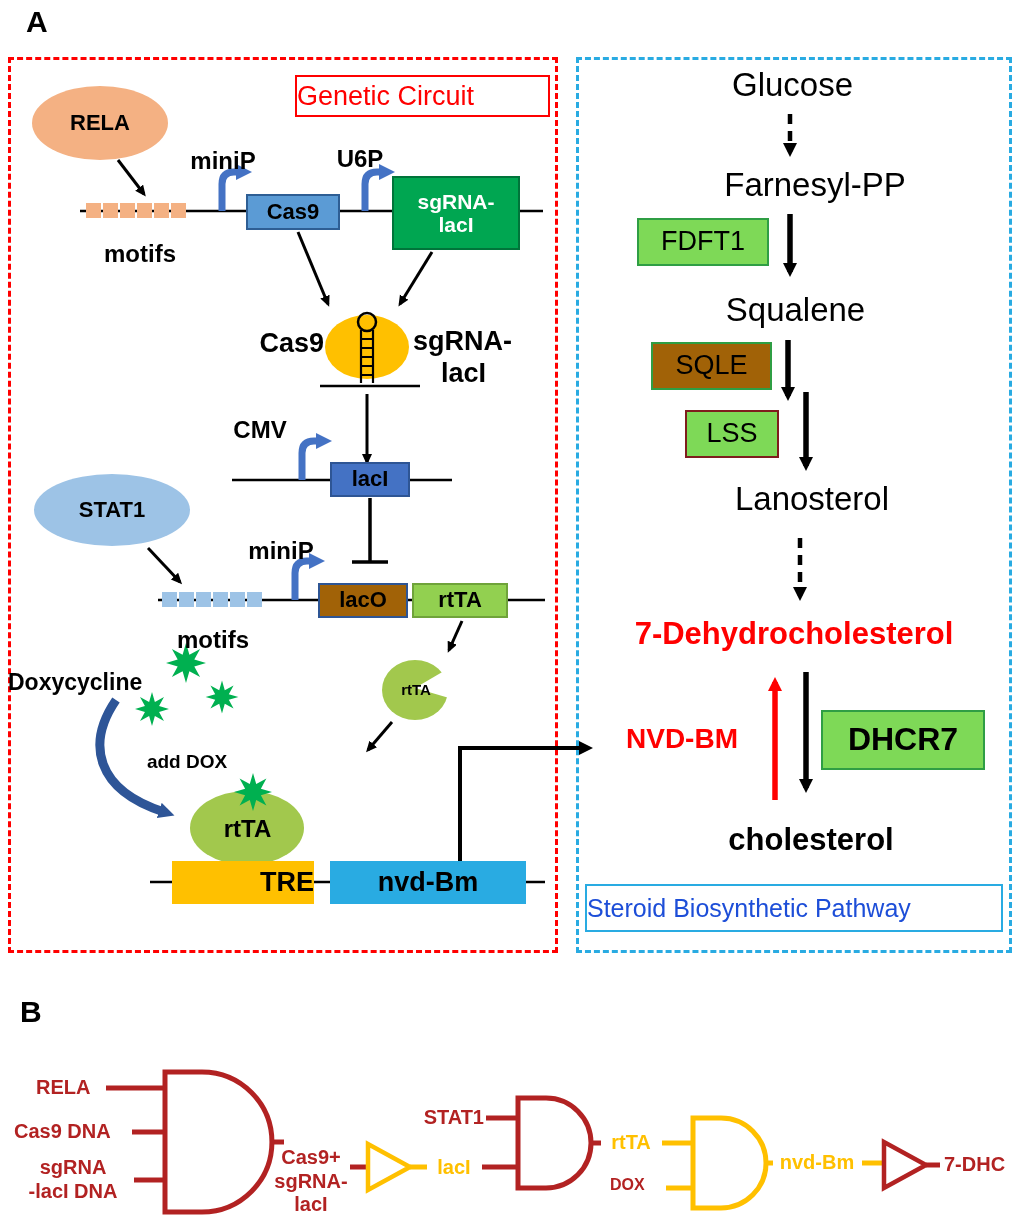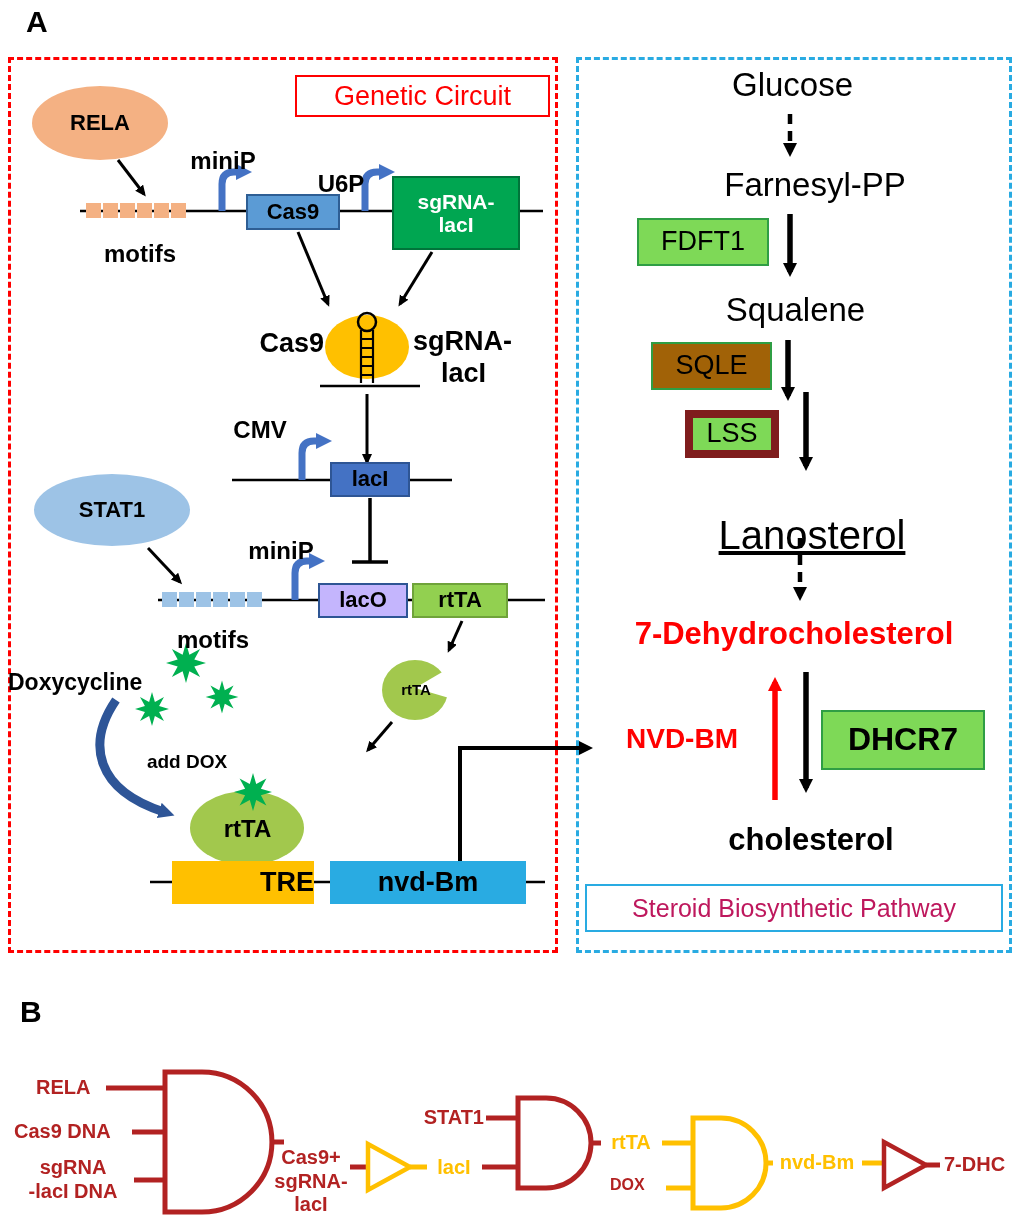--- a/index.html
+++ b/index.html
@@ -5,21 +5,21 @@
   html,body{margin:0;padding:0;background:#fff;}
   .canvas{position:relative;width:1020px;height:1230px;background:#fff;overflow:hidden;
           font-family:"Liberation Sans", sans-serif;}
   .layer{position:absolute;left:0;top:0;}
   .abs{position:absolute;box-sizing:border-box;}
   .lbl{position:absolute;font-weight:bold;color:#000;text-align:center;line-height:1.18;box-sizing:border-box;}
   .genebox{position:absolute;box-sizing:border-box;display:flex;align-items:center;justify-content:center;
            font-weight:bold;color:#000;text-align:center;line-height:1.1;}
   .dash-red{border:3px dashed #FF0000;}
   .dash-blue{border:3px dashed #29ABE2;}
-  .titlebox{position:absolute;box-sizing:border-box;display:flex;align-items:center;justify-content:center;}
+  .titlebox{position:absolute;box-sizing:border-box;display:flex;align-items:center;}
   .dr{color:#B22222;}
   .am{color:#FFC000;}
   .ellipse{position:absolute;box-sizing:border-box;border-radius:50%;display:flex;align-items:center;justify-content:center;font-weight:bold;}
 </style>
 </head>
 <body>
 
 <div class="canvas">
 
   <div class="abs dash-red" style="left:8px;top:57px;width:550px;height:896px;"></div>
@@ -169,21 +169,21 @@
   </div>
 
   <div class="ellipse" style="left:32px;top:86px;width:136px;height:74px;background:#F4B183;font-size:22px;">
     <span>RELA</span>
   </div>
   <div class="ellipse" style="left:34px;top:474px;width:156px;height:72px;background:#9DC3E6;font-size:22px;">
     <span>STAT1</span>
   </div>
 
   <div class="lbl" style="left:185px;top:147px;width:76px;font-size:24px;">miniP</div>
-  <div class="lbl" style="left:308px;top:145px;width:66px;font-size:24px;margin-top:25px;">U6P</div>
+  <div class="lbl" style="left:327px;top:145px;width:66px;font-size:24px;">U6P</div>
   <div class="lbl" style="left:90px;top:240px;width:100px;font-size:24px;">motifs</div>
 
   <div class="genebox" style="left:246px;top:194px;width:94px;height:36px;background:#5B9BD5;border:2px solid #2E5E94;font-size:22px;">
     <span>Cas9</span>
   </div>
   <div class="genebox" style="left:392px;top:176px;width:128px;height:74px;background:#00A651;border:2px solid #00743A;color:#fff;font-size:21px;">
     <div>
       <div>sgRNA-</div>
       <div>lacI</div>
     </div>
@@ -195,21 +195,21 @@
     <div style="padding-left:28px;">lacI</div>
   </div>
 
   <div class="lbl" style="left:226px;top:416px;width:68px;font-size:24px;">CMV</div>
   <div class="genebox" style="left:330px;top:462px;width:80px;height:35px;background:#4472C4;border:2px solid #2E5594;font-size:22px;">
     <span>lacI</span>
   </div>
 
   <div class="lbl" style="left:243px;top:537px;width:76px;font-size:24px;">miniP</div>
   <div class="lbl" style="left:163px;top:626px;width:100px;font-size:24px;">motifs</div>
-  <div class="genebox" style="left:318px;top:583px;width:90px;height:35px;background:#c4b5fd;border:2px solid #2E5594;font-size:22px;">
+  <div class="genebox" style="left:318px;top:583px;width:90px;height:35px;background:#a16207;border:2px solid #2E5594;font-size:22px;">
     <span>lacO</span>
   </div>
   <div class="genebox" style="left:412px;top:583px;width:96px;height:35px;background:#92D050;border:2px solid #6FA33A;font-size:22px;">
     <span>rtTA</span>
   </div>
 
   <div class="lbl" style="left:8px;top:669px;width:162px;font-size:23px;text-align:left;">Doxycycline</div>
   <div class="lbl" style="left:138px;top:751px;width:98px;font-size:19px;">add DOX</div>
   <div class="lbl" style="left:392px;top:681px;width:48px;font-size:15px;">rtTA</div>
   <div class="lbl" style="left:205px;top:815px;width:85px;font-size:24px;">rtTA</div>
@@ -223,32 +223,32 @@
 
   <div class="lbl" style="left:690px;top:166px;width:250px;font-size:33px;font-weight:400;">Farnesyl-PP</div>
   <div class="lbl" style="left:695px;top:66px;width:195px;font-size:33px;font-weight:400;">Glucose</div>
   <div class="genebox" style="left:637px;top:218px;width:132px;height:48px;background:#7ED957;border:2px solid #2F9E44;font-size:27px;font-weight:400;">
     <span>FDFT1</span>
   </div>
   <div class="lbl" style="left:698px;top:291px;width:195px;font-size:33px;font-weight:400;">Squalene</div>
   <div class="genebox" style="left:651px;top:342px;width:121px;height:48px;background:#a16207;border:2px solid #2F9E44;font-size:27px;font-weight:400;">
     <span>SQLE</span>
   </div>
-  <div class="genebox" style="left:685px;top:410px;width:94px;height:48px;background:#7ED957;border:8px solid #7f1d1d;font-size:27px;font-weight:400;justify-content:center;">
+  <div class="genebox" style="left:685px;top:410px;width:94px;height:48px;background:#7ED957;border:2px solid #7f1d1d;font-size:27px;font-weight:400;justify-content:center;">
     <span>LSS</span>
   </div>
-  <div class="lbl" style="left:712px;top:512px;width:200px;font-size:40px;font-weight:400;text-decoration:underline;">Lanosterol</div>
+  <div class="lbl" style="left:712px;top:480px;width:200px;font-size:33px;font-weight:400;">Lanosterol</div>
   <div class="lbl" style="left:586px;top:616px;width:416px;font-size:31px;color:#FF0000;">7-Dehydrocholesterol</div>
   <div class="lbl" style="left:606px;top:722px;width:152px;font-size:28px;color:#FF0000;">NVD-BM</div>
   <div class="genebox" style="left:821px;top:710px;width:164px;height:60px;background:#7ED957;border:2.5px solid #2F9E44;font-size:32px;">
     <span>DHCR7</span>
   </div>
   <div class="lbl" style="left:710px;top:822px;width:202px;font-size:31px;">cholesterol</div>
   <div class="titlebox" style="left:585px;top:884px;width:418px;height:48px;border:2.5px solid #29ABE2;">
-    <span style="color:#be185d;font-size:25px;">Steroid Biosynthetic Pathway</span>
+    <span style="color:#1d4ed8;font-size:25px;">Steroid Biosynthetic Pathway</span>
   </div>
 
   <div class="lbl" style="left:20px;top:994px;width:40px;font-size:30px;text-align:left;">B</div>
 
   <div class="lbl dr" style="left:36px;top:1076px;width:70px;font-size:20px;text-align:left;">RELA</div>
   <div class="lbl dr" style="left:14px;top:1120px;width:118px;font-size:20px;text-align:left;">Cas9 DNA</div>
   <div class="lbl dr" style="left:12px;top:1156px;width:122px;font-size:20px;text-align:center;">
     <div>sgRNA</div>
     <div>-lacI DNA</div>
   </div>

